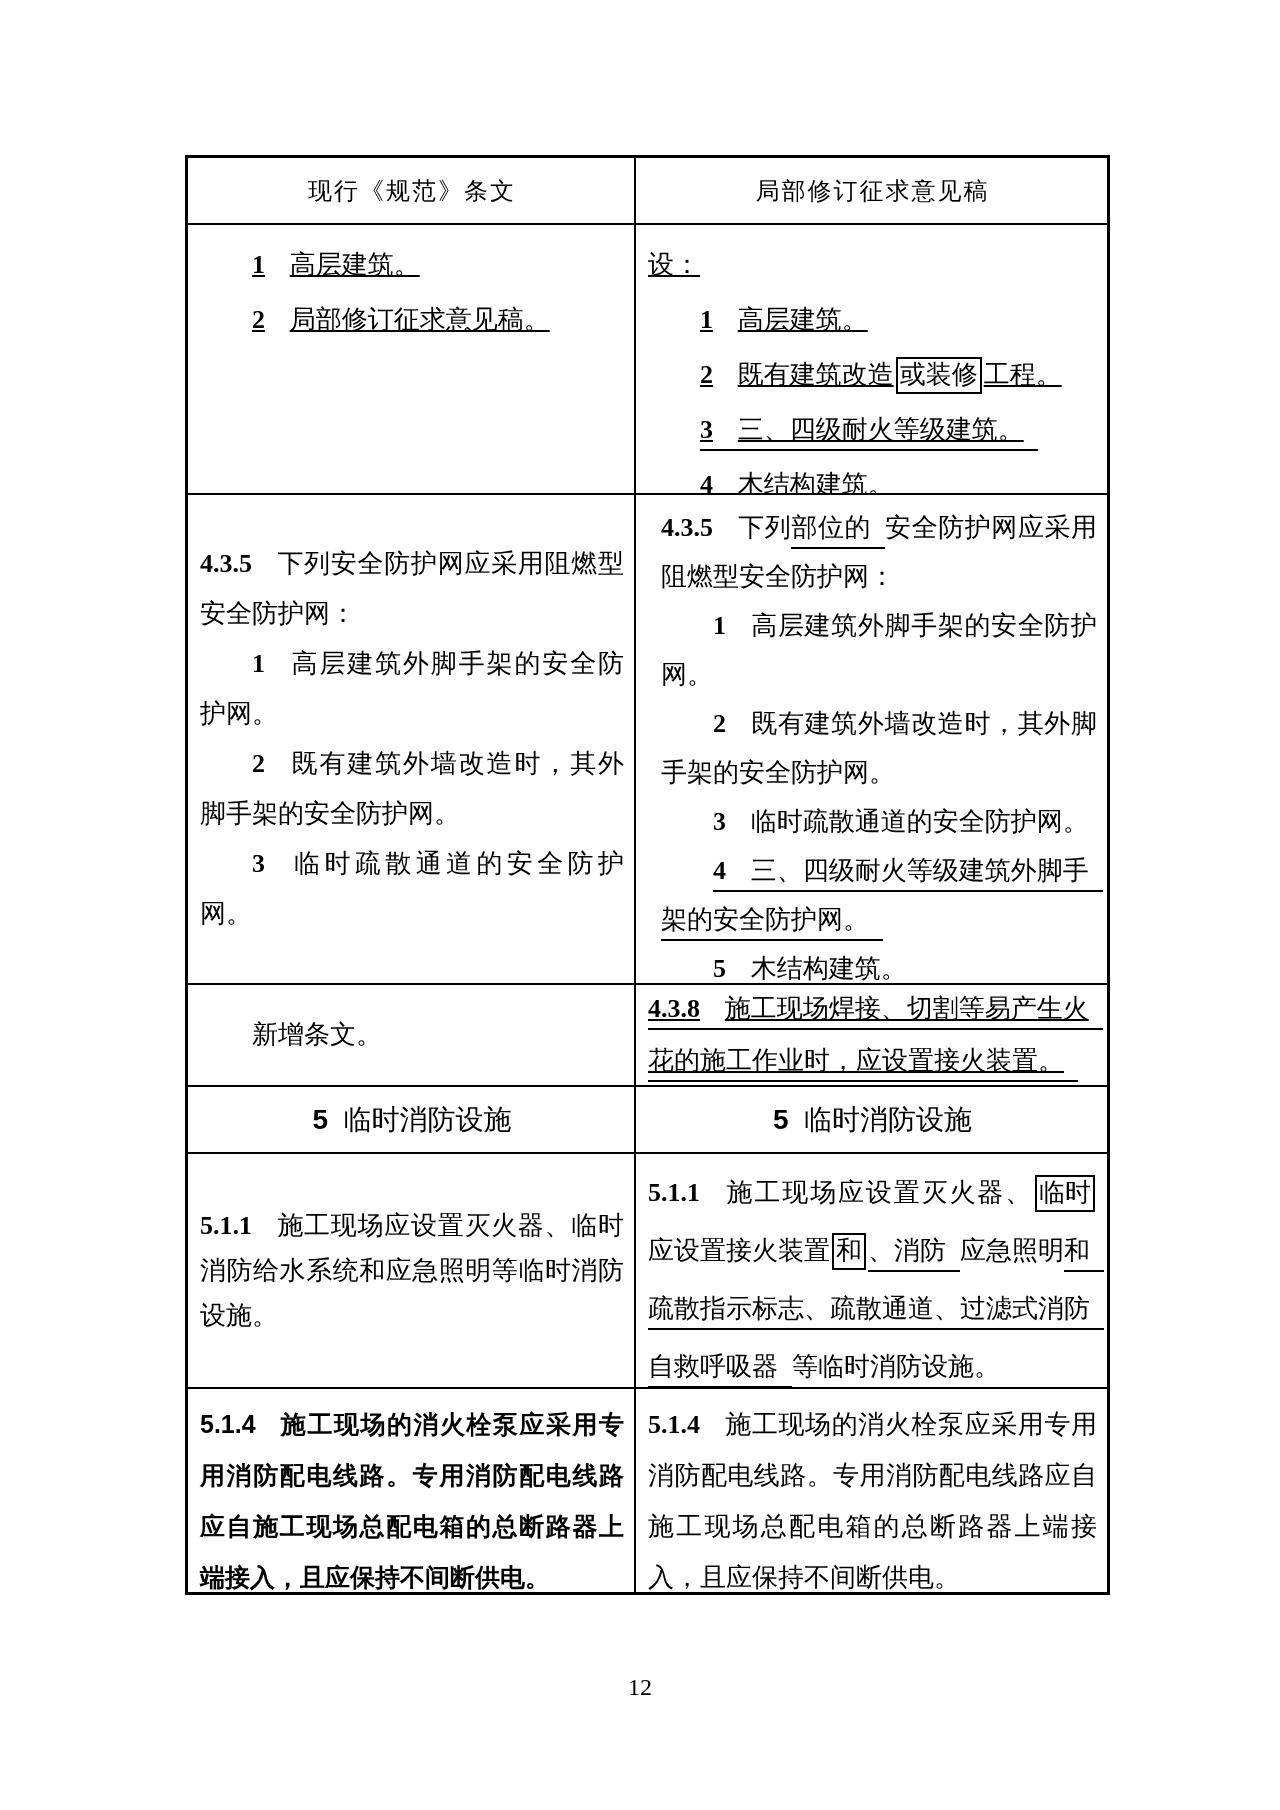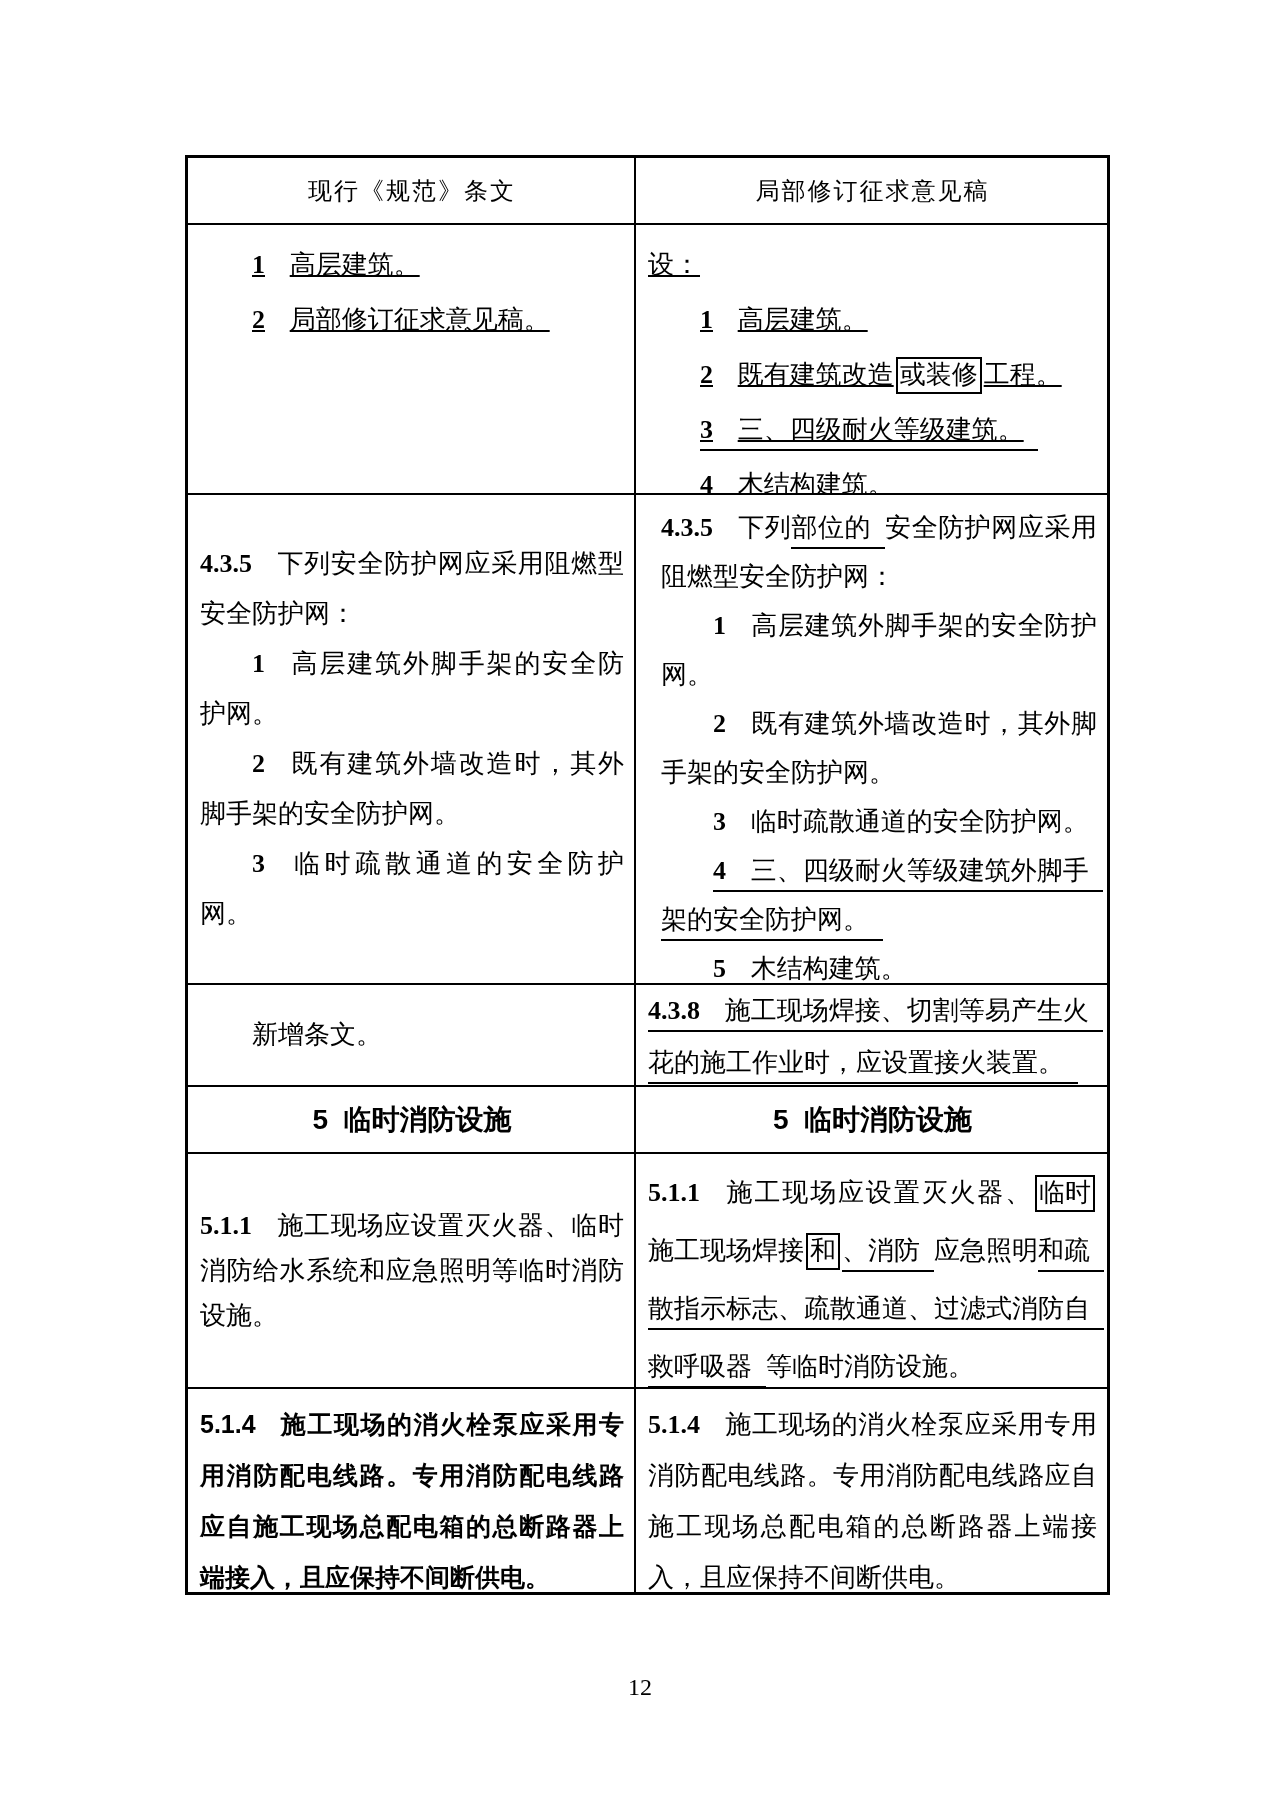--- a/index.html
+++ b/index.html
@@ -21,21 +21,21 @@
     padding:0 10px 0 12px;
     font-size:26px;
   }
   .c-left{border-right:2px solid #000;}
   .bt{border-top:2px solid #000;}
   .para{margin:0;text-align:justify;}
   .para.indent{text-indent:2em;}
   .seg{white-space:normal;}
   .seg.num{font-weight:bold;margin-right:0.95em;}
   .seg.secnum{font-weight:bold;margin-right:0.55em;}
-  .seg.b{font-weight:bold;}
+  .seg.b{font-weight:normal;}
   .u,.seg.u{
     border-bottom:2px solid #000;padding-bottom:5px;
     box-decoration-break:clone;-webkit-box-decoration-break:clone;
   }
   .u{padding-right:14px;margin-top:48px;}
   .seg.box{
     border:2px solid #000;padding:0 2px;margin:0 2px;
     display:inline-block;text-indent:0;line-height:1.25;
   }
   
@@ -43,21 +43,21 @@
     display:flex;align-items:center;justify-content:center;
     font-size:24px;letter-spacing:2px;
   }
   
   .rl1,.rr1{line-height:55px;padding-top:12px;text-decoration:underline;}
   
   .rl2{line-height:50px;display:flex;flex-direction:column;justify-content:center;}
   .rr2{line-height:49px;padding-top:8px;padding-left:25px;}
   
   .rl3{line-height:52px;display:flex;flex-direction:column;justify-content:center;}
-  .rr3{line-height:52px;display:flex;flex-direction:column;justify-content:flex-start;}
+  .rr3{line-height:52px;display:flex;flex-direction:column;justify-content:center;text-decoration:underline;}
   
   .sec{
     display:flex;align-items:center;justify-content:center;
     font-family:"Liberation Sans","DejaVu Sans",sans-serif;
     font-weight:700;font-size:28px;
   }
   
   .rl5{line-height:45px;display:flex;flex-direction:column;justify-content:center;}
   .rr5{line-height:58px;padding-top:10px;}
   
@@ -121,21 +121,21 @@
       <p class="para"><span class="seg secnum">5</span><span class="seg b">临时消防设施</span></p>
     </div>
   <div class="cell bt sec">
       <p class="para"><span class="seg secnum">5</span><span class="seg b">临时消防设施</span></p>
     </div>
 
   <div class="cell c-left bt rl5">
       <p class="para"><span class="seg num">5.1.1</span><span class="seg">施工现场应设置灭火器、临时消防给水系统和应急照明等临时消防设施。</span></p>
     </div>
   <div class="cell bt rr5">
-      <p class="para"><span class="seg num">5.1.1</span><span class="seg">施工现场应设置灭火器、</span><span class="seg box">临时</span><span class="seg">施工现场焊接</span><span class="seg box">和</span><span class="seg u">、消防</span><span class="seg">应急照明</span><span class="seg u">和疏散指示标志、疏散通道、过滤式消防自救呼吸器</span><span class="seg">等临时消防设施。</span></p>
+      <p class="para"><span class="seg num">5.1.1</span><span class="seg">施工现场应设置灭火器、</span><span class="seg box">临时</span><span class="seg">应设置接火装置</span><span class="seg box">和</span><span class="seg u">、消防</span><span class="seg">应急照明</span><span class="seg u">和疏散指示标志、疏散通道、过滤式消防自救呼吸器</span><span class="seg">等临时消防设施。</span></p>
     </div>
 
   <div class="cell c-left bt rl6">
       <p class="para"><span class="seg num">5.1.4</span><span class="seg">施工现场的消火栓泵应采用专用消防配电线路。专用消防配电线路应自施工现场总配电箱的总断路器上端接入，且应保持不间断供电。</span></p>
     </div>
   <div class="cell bt rr6">
       <p class="para"><span class="seg num">5.1.4</span><span class="seg">施工现场的消火栓泵应采用专用消防配电线路。专用消防配电线路应自施工现场总配电箱的总断路器上端接入，且应保持不间断供电。</span></p>
     </div>
 </div>
 

